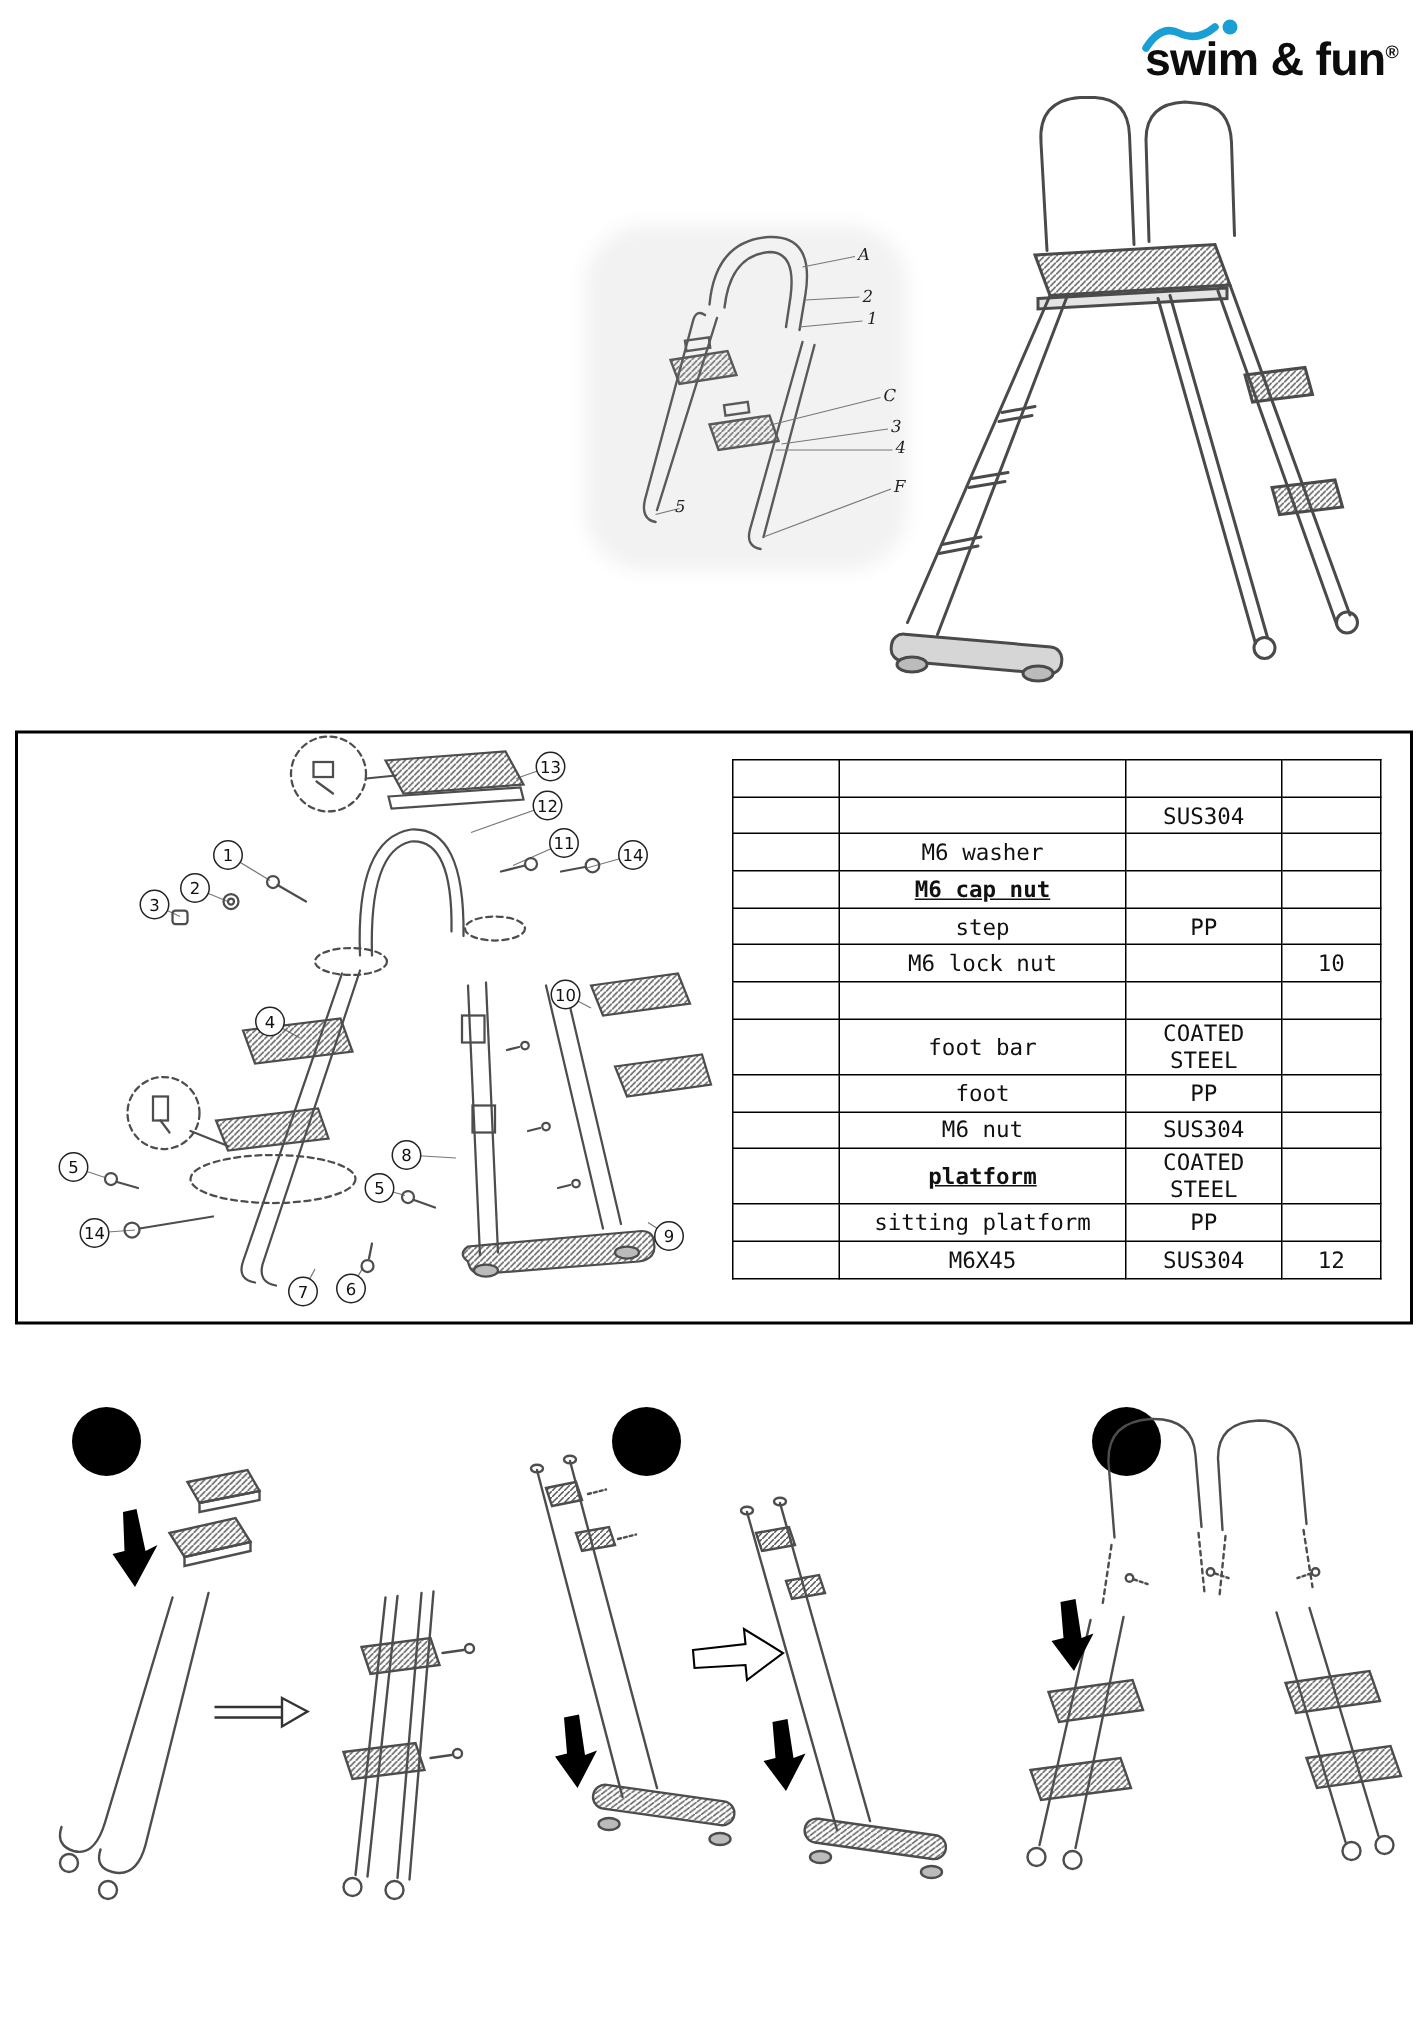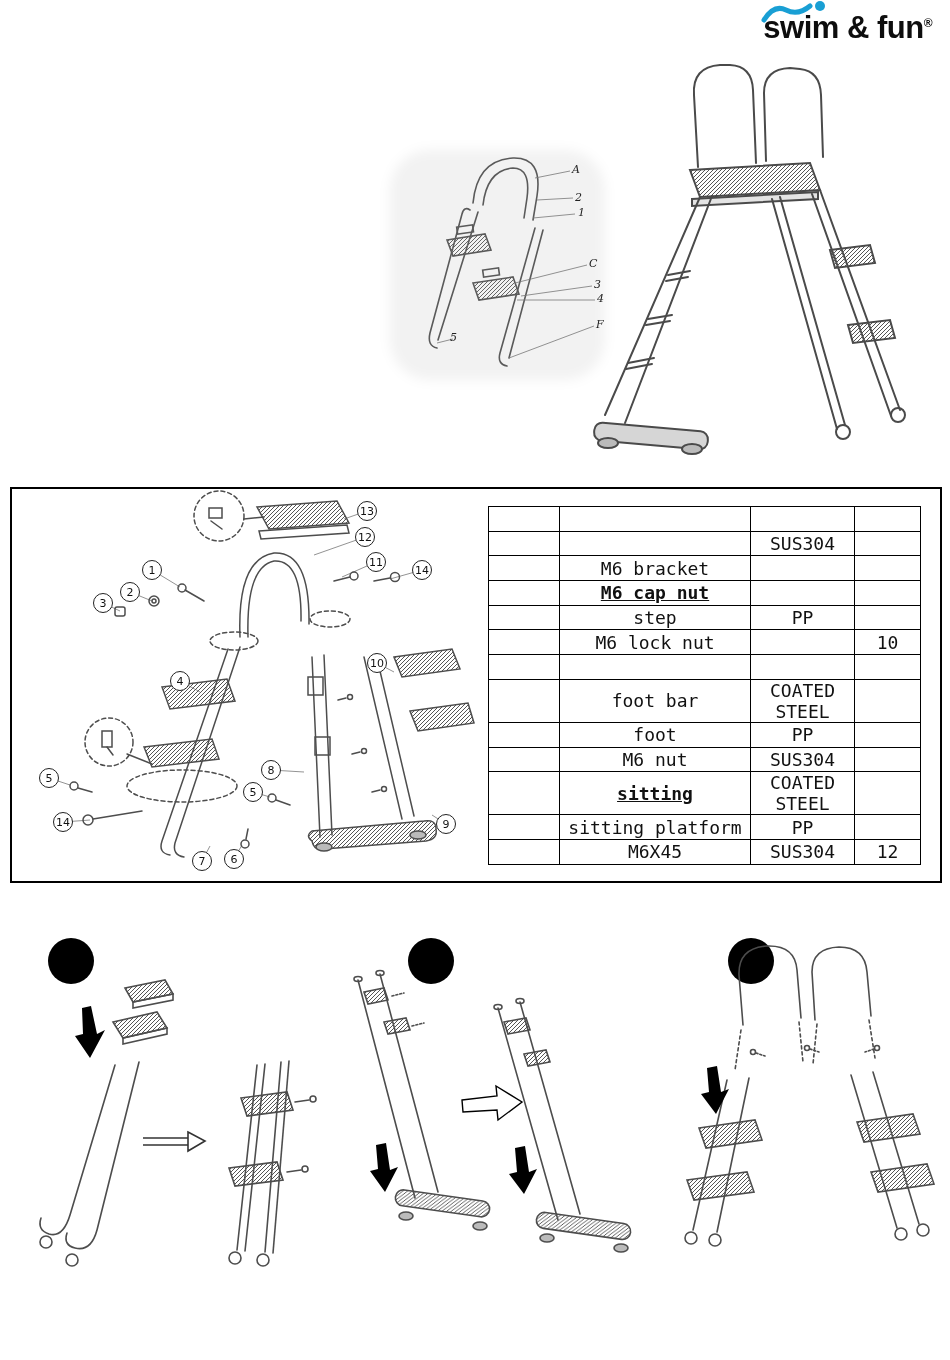--- a/index.html
+++ b/index.html
@@ -1,20 +1,20 @@
 <!DOCTYPE html>
 <html><head>
 <meta charset="utf-8">
 <style>
   html,body{margin:0;padding:0;background:#fff;}
   .page{position:relative;width:950px;height:1360px;background:#fff;overflow:hidden;
         font-family:"Liberation Sans",sans-serif;color:#111;}
 
   
-  .logo{position:absolute;top:6px;right:18px;width:200px;height:44px;}
+  .logo{position:absolute;top:18px;right:18px;width:200px;height:44px;}
   .logo-text{position:absolute;right:0;top:4px;font-weight:bold;font-size:31px;
              letter-spacing:-0.5px;color:#0d0d0d;font-family:"Liberation Sans",sans-serif;}
   .logo-reg{font-size:12px;vertical-align:super;font-weight:bold;}
   .logo-wave{position:absolute;left:28px;top:-8px;}
 
   
   .shade{position:absolute;left:390px;top:150px;width:215px;height:230px;
          background:rgba(0,0,0,0.05);border-radius:40px;filter:blur(6px);}
   .small-diagram,.big-diagram{position:absolute;}
   .small-diagram{left:385px;top:148px;width:230px;height:235px;}
@@ -26,21 +26,21 @@
              border:2px solid #000;background:#fff;}
   .exploded{position:absolute;left:0;top:0;width:475px;height:288px;}
   .callout{position:absolute;width:20px;height:20px;border:1.3px solid #222;border-radius:50%;
            background:#fff;display:flex;align-items:center;justify-content:center;
            font:11px "DejaVu Sans",sans-serif;color:#111;box-sizing:border-box;}
 
   
   table.parts{position:absolute;left:476px;top:17px;width:430px;border-collapse:collapse;
               table-layout:fixed;}
   table.parts td{border:1px solid #000;height:23.7px;text-align:center;vertical-align:middle;
-                 font-family:"DejaVu Sans Mono",monospace;font-size:18px;padding:0;overflow:hidden;}
+                 font-family:"DejaVu Sans Mono",monospace;font-size:15px;padding:0;overflow:hidden;}
   td.c-no{width:70px;}  td.c-name{width:190px;}
   td.c-mat{width:103px;font-size:10.5px;}  td.c-qty{width:65px;font-size:13px;}
   td.f2{font-family:"Liberation Sans",sans-serif;font-weight:bold;font-size:14px;text-decoration:underline;}
 
   
   .panel{position:absolute;}
   .panel-1{left:25px;top:930px;width:300px;height:360px;}
   .panel-2{left:340px;top:930px;width:310px;height:330px;}
   .panel-3{left:655px;top:930px;width:290px;height:340px;}
   .step-badge{position:absolute;width:46px;height:46px;border-radius:50%;background:#000;}
@@ -269,21 +269,21 @@
         <td class="c-qty"></td>
       </tr>
       <tr>
         <td class="c-no"></td>
         <td class="c-name"></td>
         <td class="c-mat">SUS304</td>
         <td class="c-qty"></td>
       </tr>
       <tr>
         <td class="c-no"></td>
-        <td class="c-name">M6 bracket</td>
+        <td class="c-name">M6 washer</td>
         <td class="c-mat"></td>
         <td class="c-qty"></td>
       </tr>
       <tr>
         <td class="c-no"></td>
         <td class="c-name f2">M6 cap nut</td>
         <td class="c-mat"></td>
         <td class="c-qty"></td>
       </tr>
       <tr>
@@ -317,21 +317,21 @@
         <td class="c-qty"></td>
       </tr>
       <tr>
         <td class="c-no"></td>
         <td class="c-name">M6 nut</td>
         <td class="c-mat">SUS304</td>
         <td class="c-qty"></td>
       </tr>
       <tr>
         <td class="c-no"></td>
-        <td class="c-name f2">sitting</td>
+        <td class="c-name f2">platform</td>
         <td class="c-mat">COATED STEEL</td>
         <td class="c-qty"></td>
       </tr>
       <tr>
         <td class="c-no"></td>
         <td class="c-name">sitting platform</td>
         <td class="c-mat">PP</td>
         <td class="c-qty"></td>
       </tr>
       <tr>

